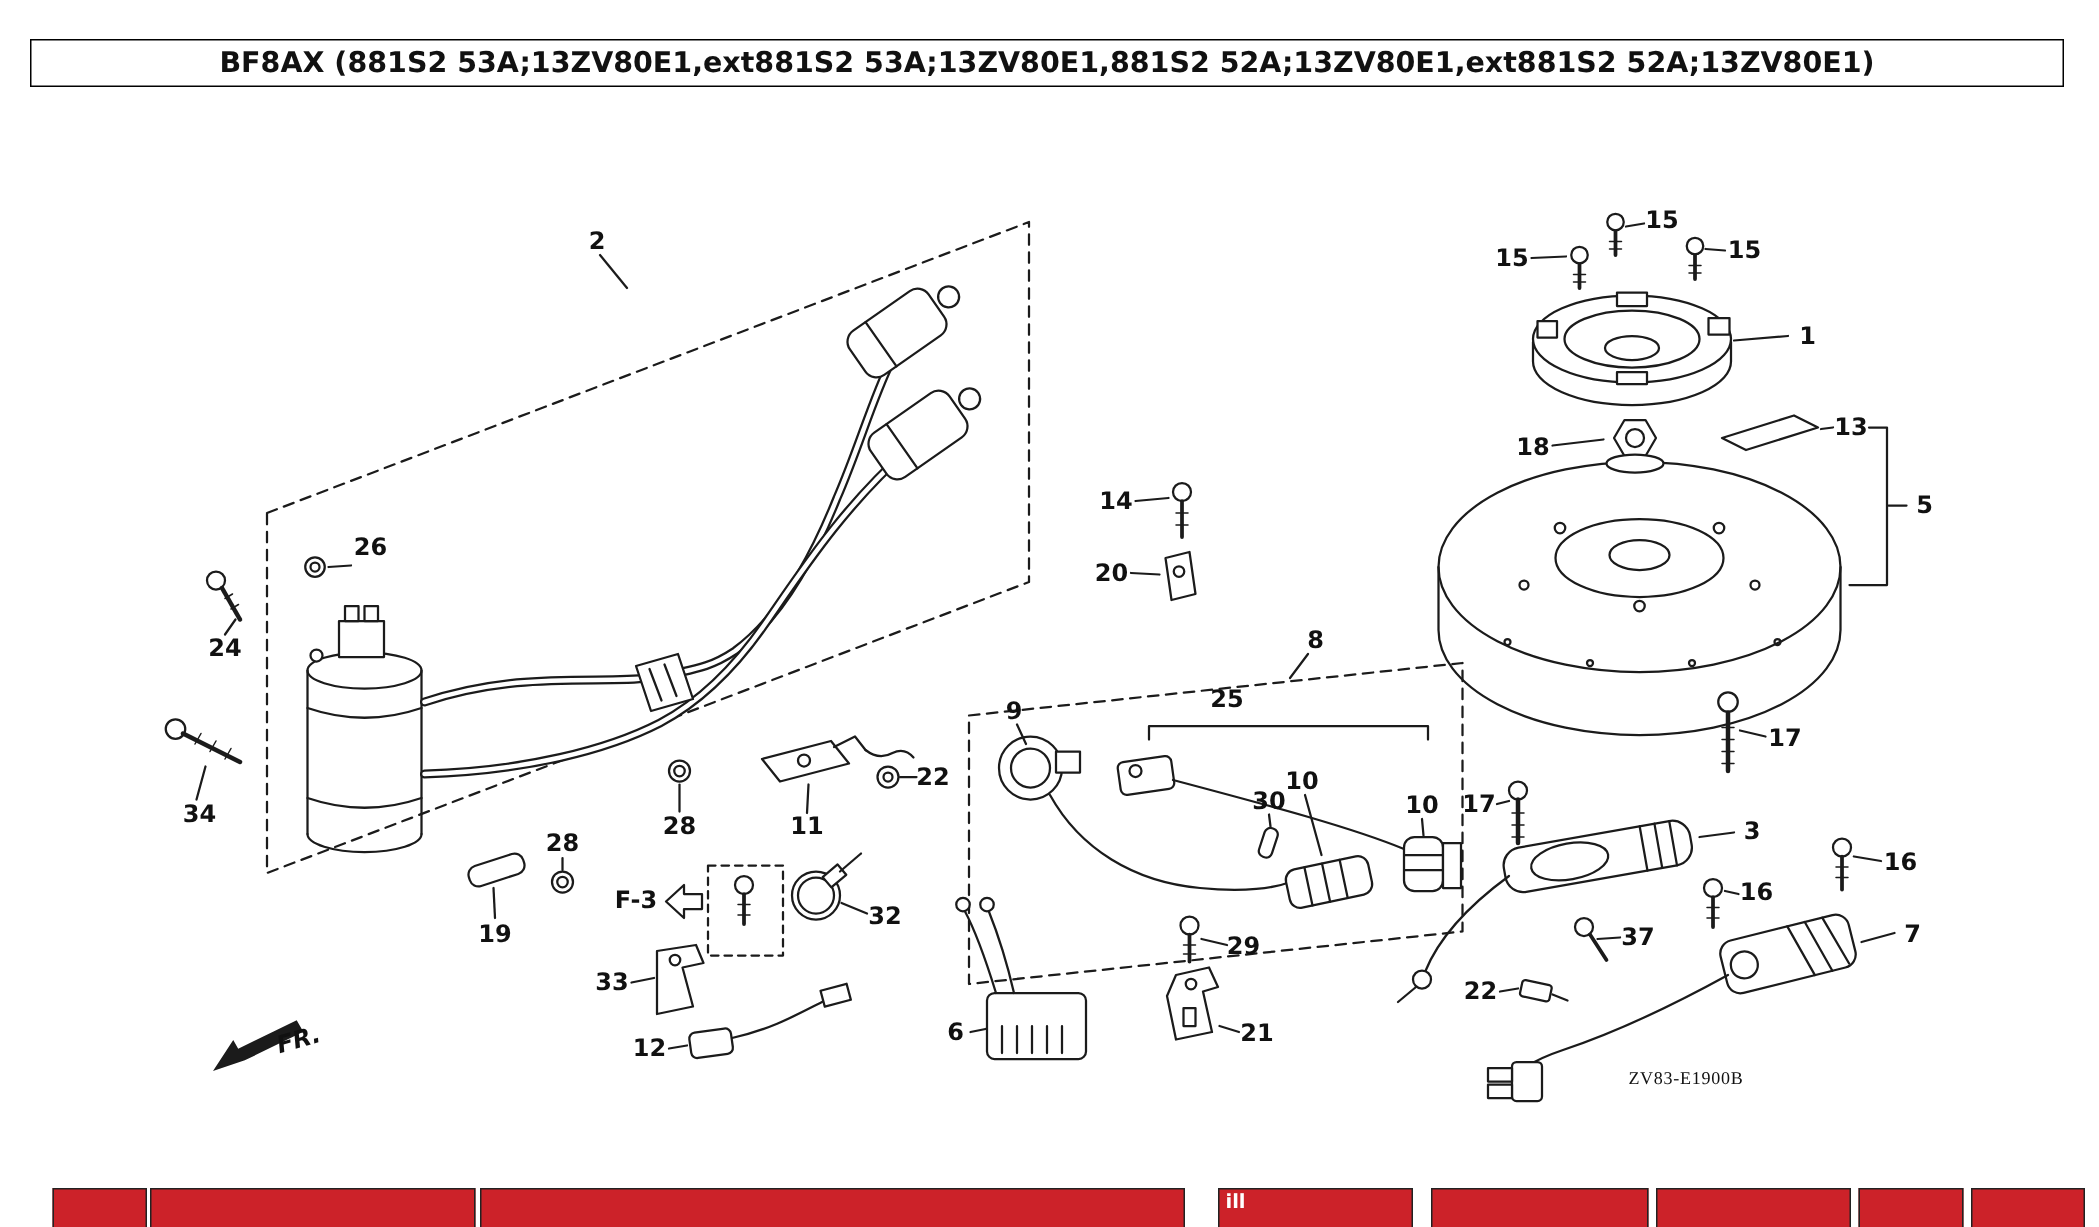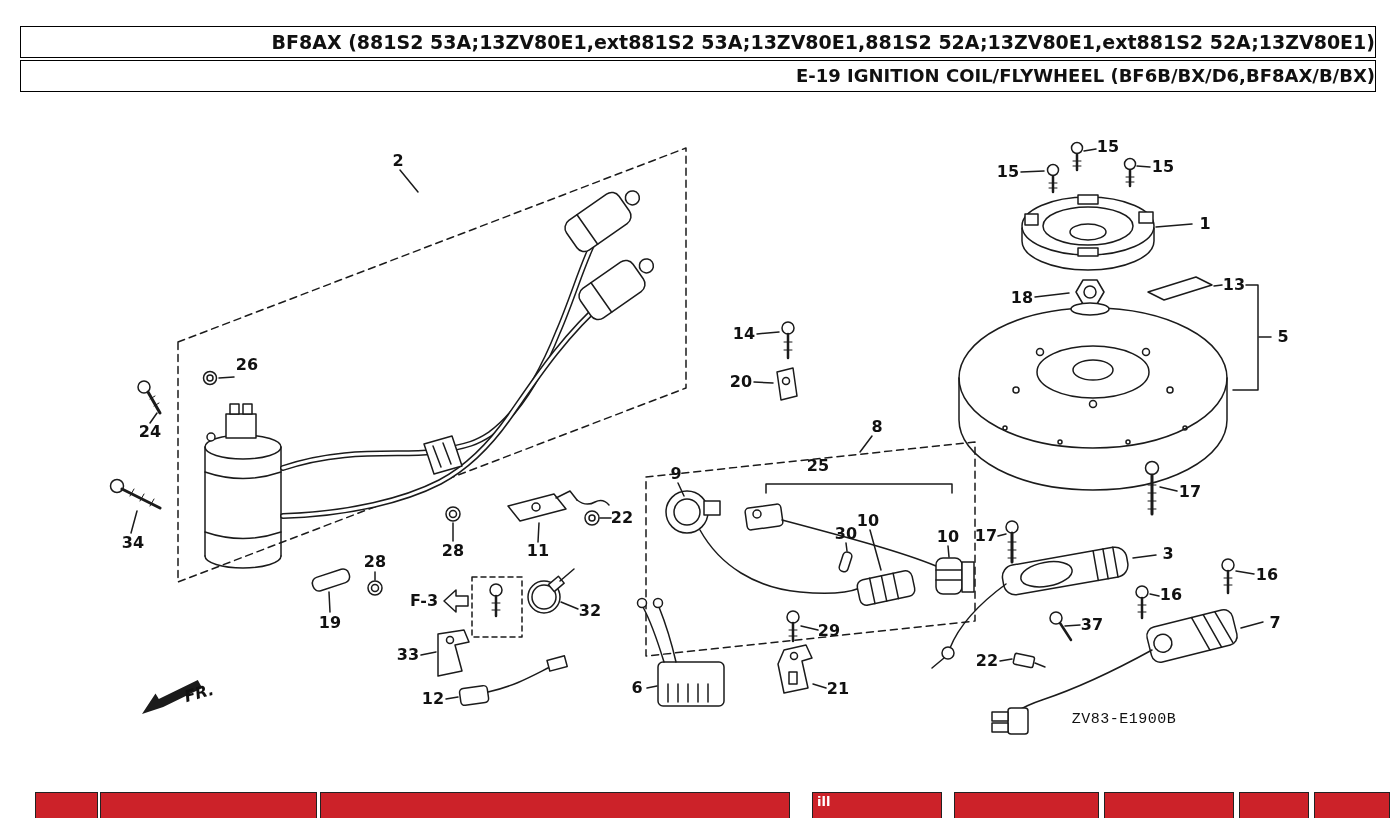--- a/index.html
+++ b/index.html
@@ -5,21 +5,21 @@
   html,body{margin:0;padding:0;}
   body{
     width:1399px;height:818px;overflow:hidden;background:#fff;
     font-family:"DejaVu Sans", sans-serif;color:#111;position:relative;
   }
   .page{position:absolute;inset:0;}
 
   
   .header-box{position:absolute;left:20px;top:26px;width:1356px;}
   .hbar{
-    border:1.5px solid #000;background:#fff;text-align:right;
+    border:1.5px solid #000;background:#fff;text-align:center;
     font-weight:bold;font-size:19px;line-height:30px;height:30px;
     white-space:nowrap;overflow:hidden;
   }
   .hbar.second{margin-top:2px;font-size:18px;}
 
   
   svg.diagram{position:absolute;left:0;top:0;}
 
   
   .co{
@@ -31,39 +31,38 @@
     position:absolute;left:424px;top:600px;transform:translate(-50%,-50%);
     font-size:16px;font-weight:800;
   }
   .fr{
     position:absolute;left:199px;top:693px;
     transform:translate(-50%,-50%) rotate(-16deg);
     font-size:16px;font-weight:800;font-style:italic;
   }
   .code{
     position:absolute;left:1124px;top:719px;transform:translate(-50%,-50%);
-    font-family:Liberation Mono, monospace;font-size:15px;letter-spacing:.5px;
+    font-family:Liberation Serif, serif;font-size:12px;letter-spacing:.5px;
   }
 
   
   .pth{
     position:absolute;top:792px;height:40px;box-sizing:border-box;
     background:var(--table-header-red,#cc2229);
     border:1px solid #222;color:#fff;
     font-size:13px;font-weight:bold;padding:1px 4px;
   }
 </style>
 </head>
 <body>
 
 <div class="page">
 
   <div class="header-box">
     <div class="hbar">BF8AX (881S2 53A;13ZV80E1,ext881S2 53A;13ZV80E1,881S2 52A;13ZV80E1,ext881S2 52A;13ZV80E1)</div>
-    <div class="hbar second">E-19 IGNITION COIL/FLYWHEEL (BF6B/BX/D6,BF8AX/B/BX)</div>
   </div>
 
   <svg class="diagram" width="1399" height="818" viewBox="0 0 1399 818">
     <g stroke="#1b1b1b" fill="none" stroke-width="1.5" stroke-linecap="round" stroke-linejoin="round">
 
       <g>
         <polygon points="178,342 686,148 686,388 178,582" stroke-dasharray="7 5"></polygon>
         <line x1="400" y1="170" x2="418" y2="192"></line>
         <ellipse cx="243" cy="447" rx="38" ry="12" fill="#fff"></ellipse>
         <path d="M205,447 V556 M281,447 V556"></path>

